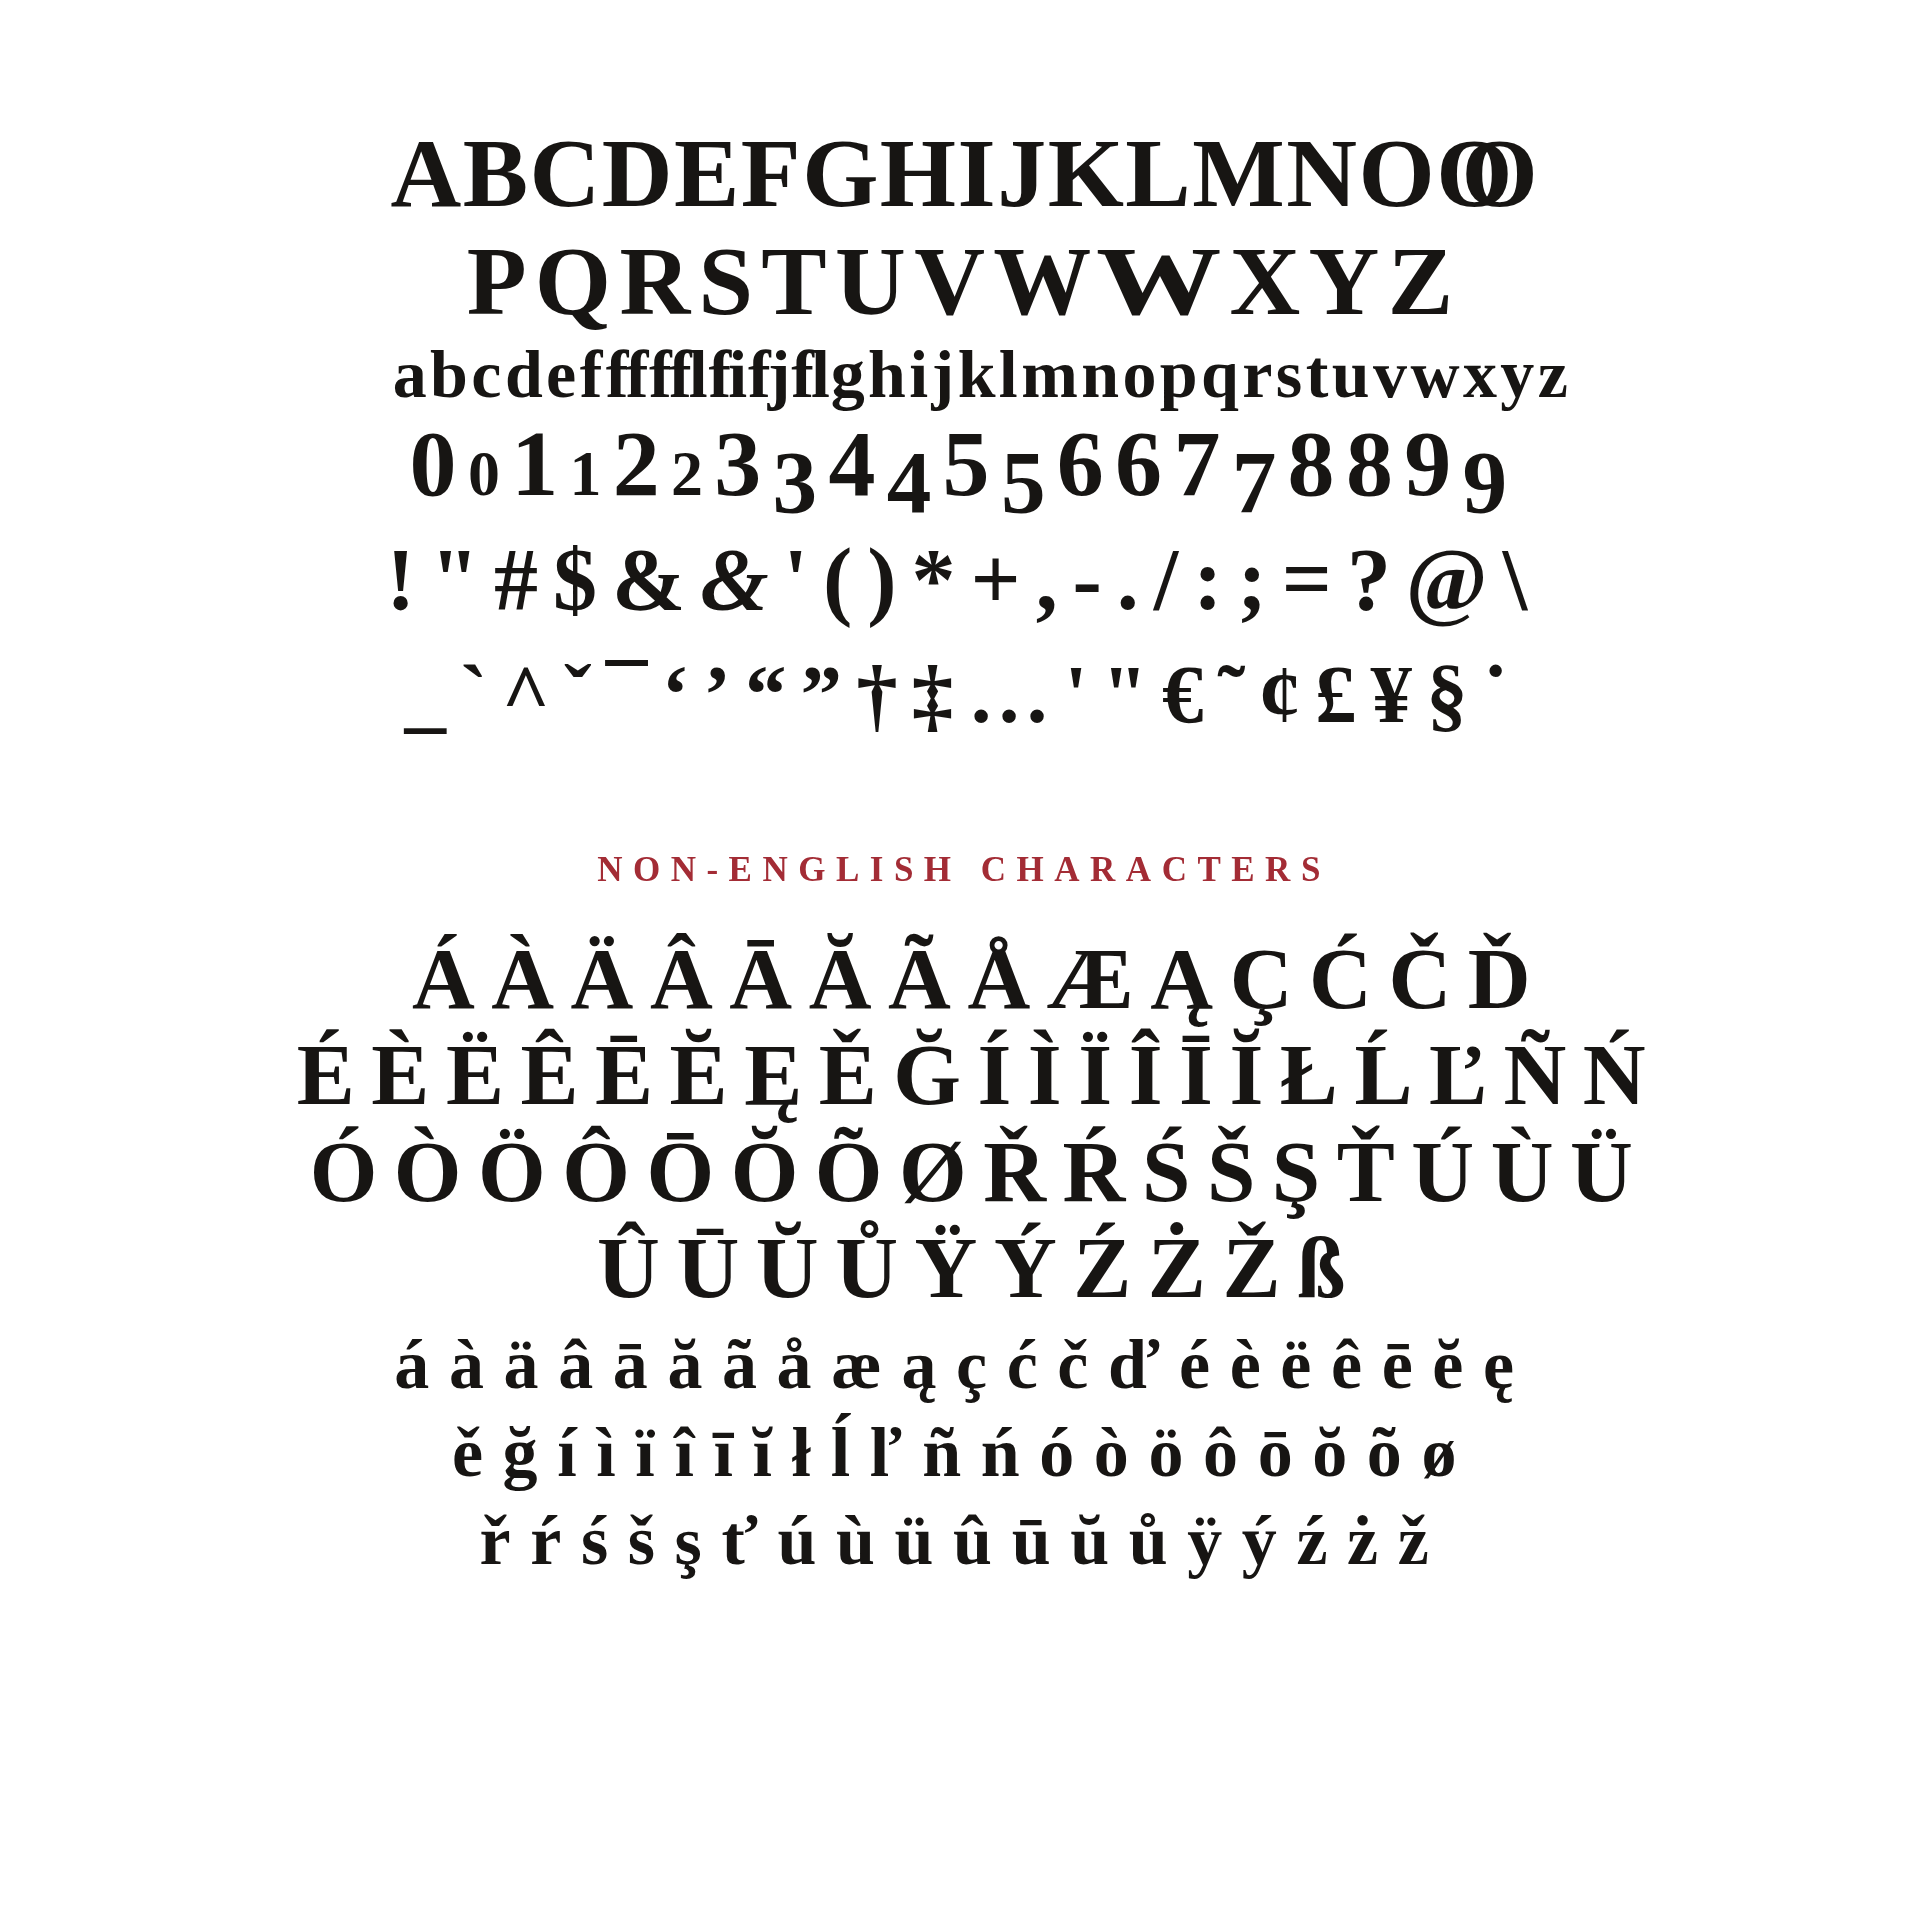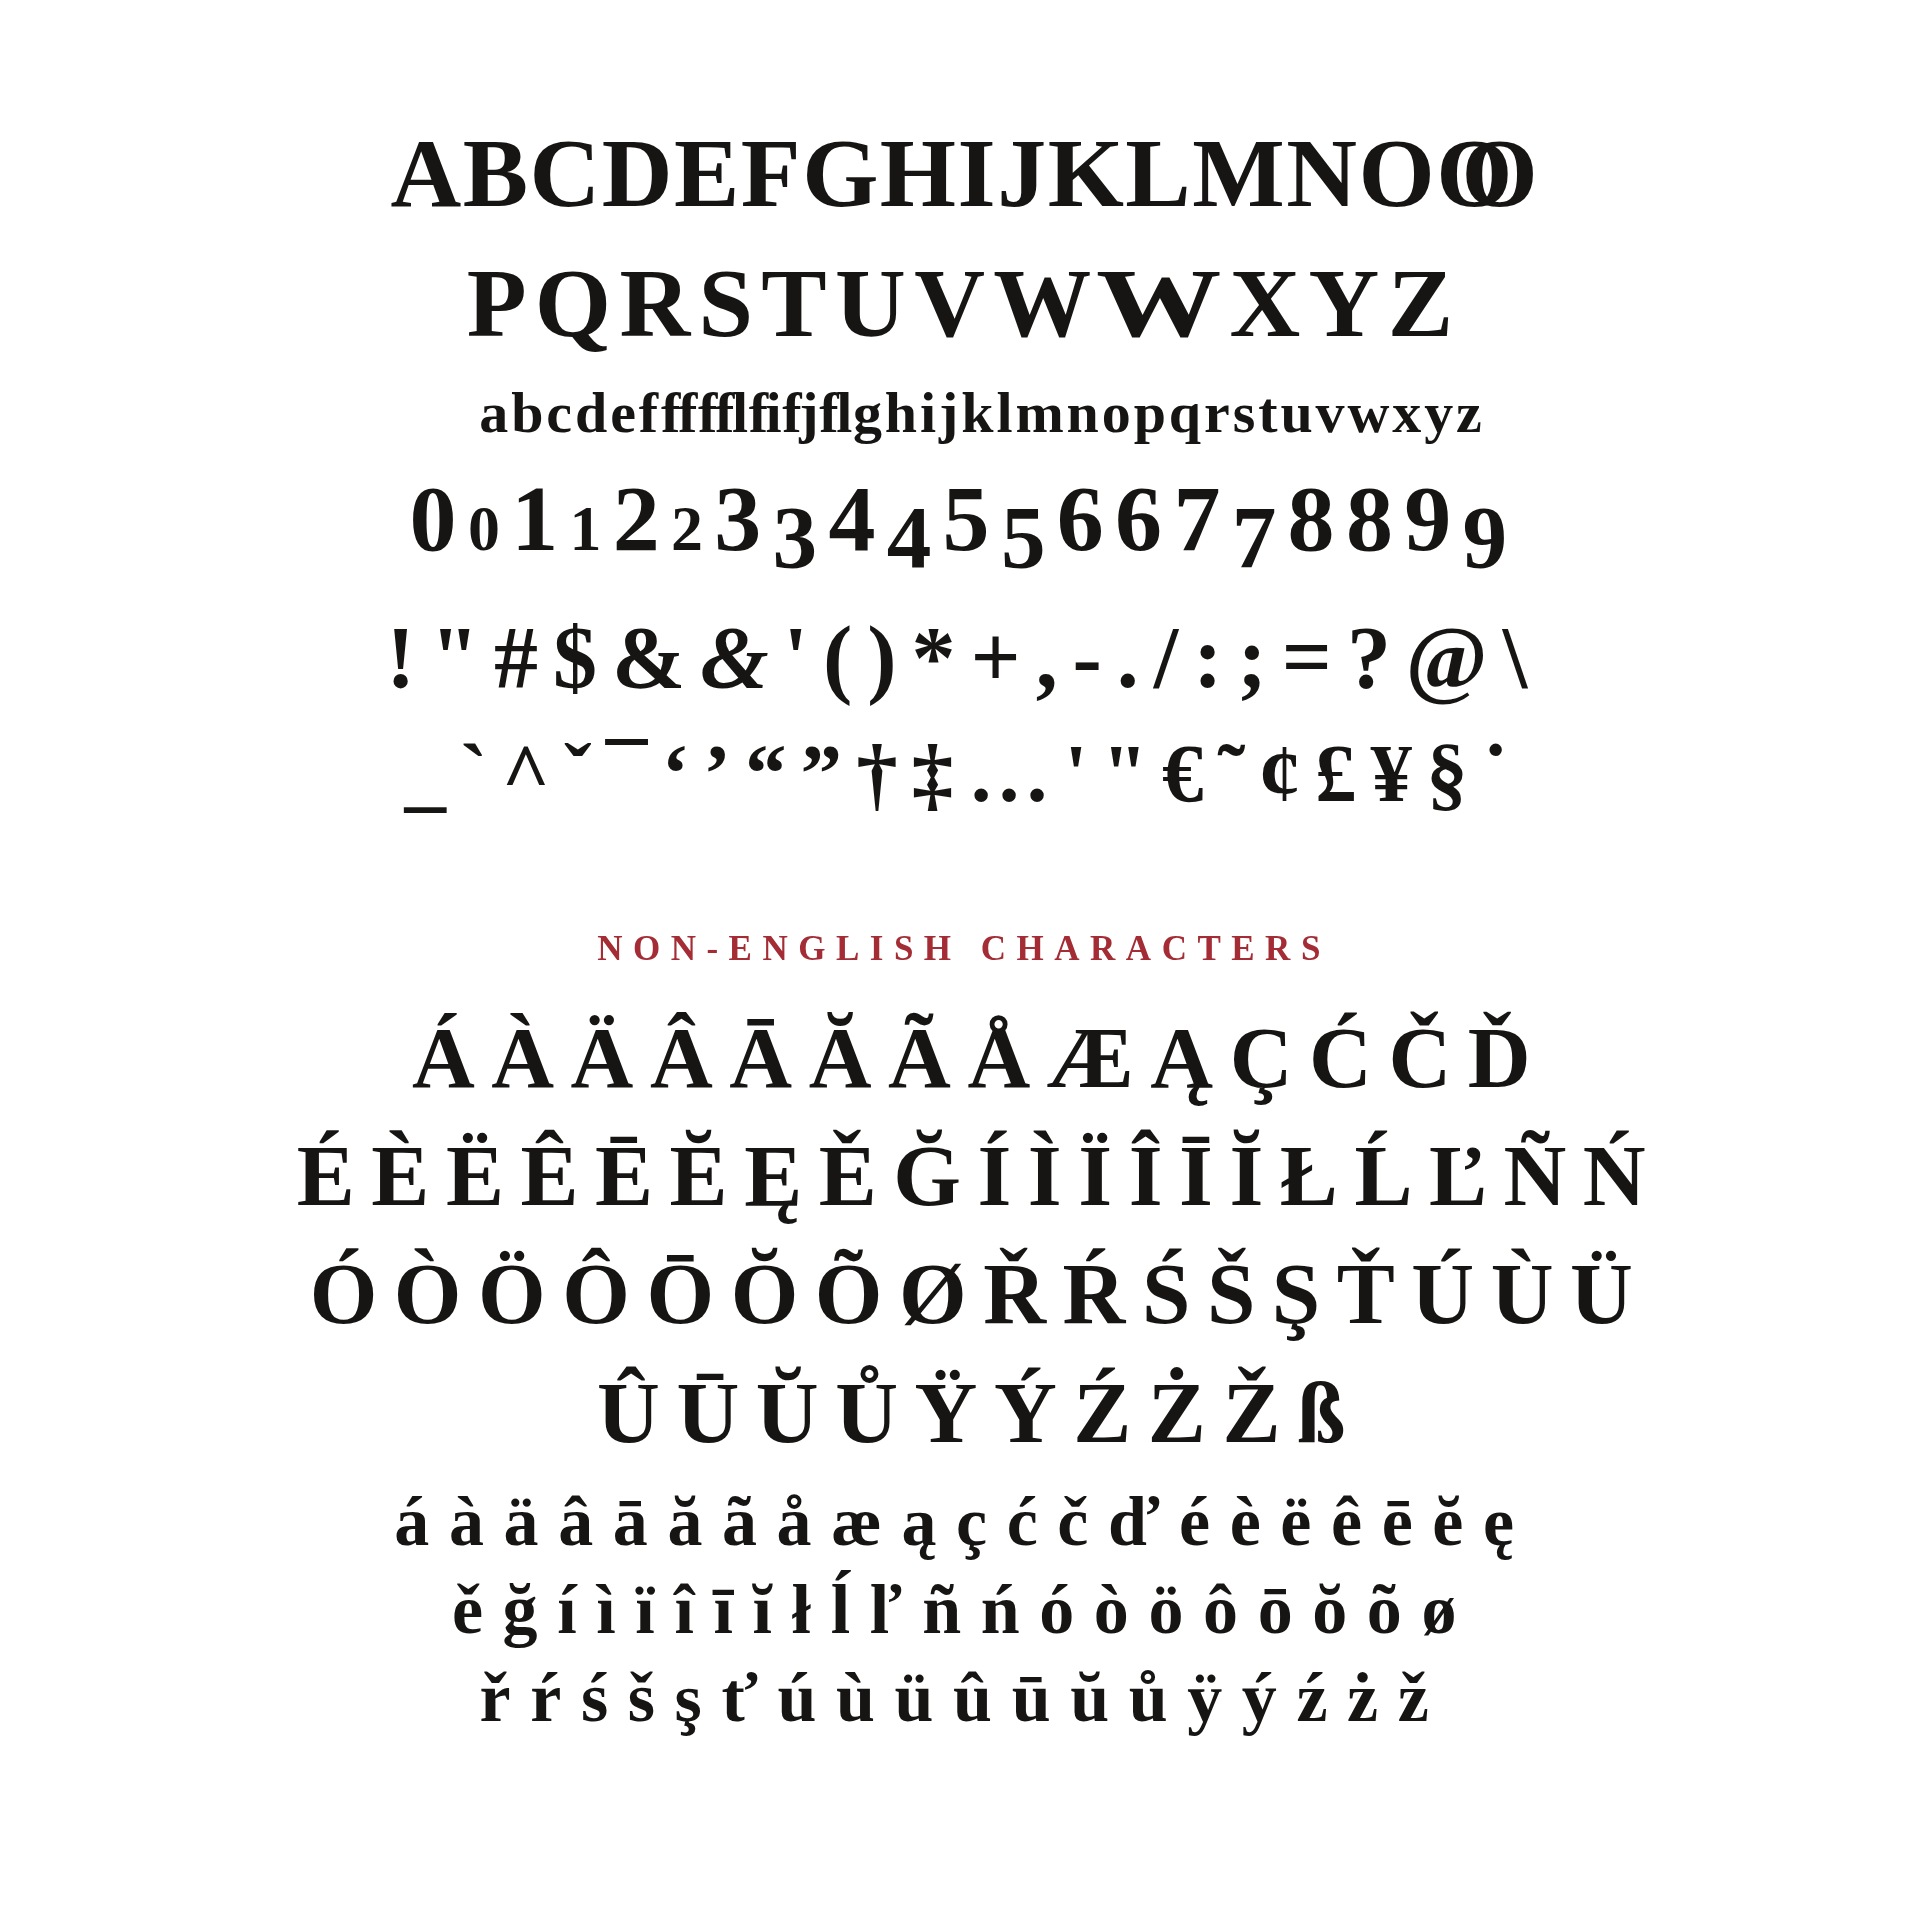--- a/index.html
+++ b/index.html
@@ -25,29 +25,29 @@
     margin: 0;
     color: var(--accent, #A32C35);
   }
   .rows { margin-top: 49px; }
   .section-non-english { margin-top: 111px; }
   .section-non-english .rows { margin-top: 43px; }
 
   .glyph-row {
     font-weight: 700;
     line-height: 1.06;
-    margin: 26px 0;
+    margin: 4px 0;
     white-space: nowrap;
   }
   .glyph { display: inline; }
 
   
   .r-caps      { font-size: 98px; letter-spacing: 0.015em; }
   .r-caps2     { font-size: 98px; letter-spacing: 0.085em; }
-  .r-lower     { font-size: 58px;  letter-spacing: 0.05em; padding-left: 36px; }
+  .r-lower     { font-size: 68px;  letter-spacing: 0.05em; padding-left: 36px; }
   .r-figures   { font-size: 94px; letter-spacing: 0.12em; }
   .r-punct     { font-size: 88px;  letter-spacing: 0.17em; }
   .r-symbols   { font-size: 83px;  letter-spacing: 0.17em; margin-top: 24.5px; }
 
   
   .r-acaps     { font-size: 87px; letter-spacing: 0.19em; padding-left: 31px; }
   .r-alower    { font-size: 70px; letter-spacing: 0.28em; margin: 14px 0; }
 
   
   .lig     { letter-spacing: -0.04em; margin-right: 0.05em; }

